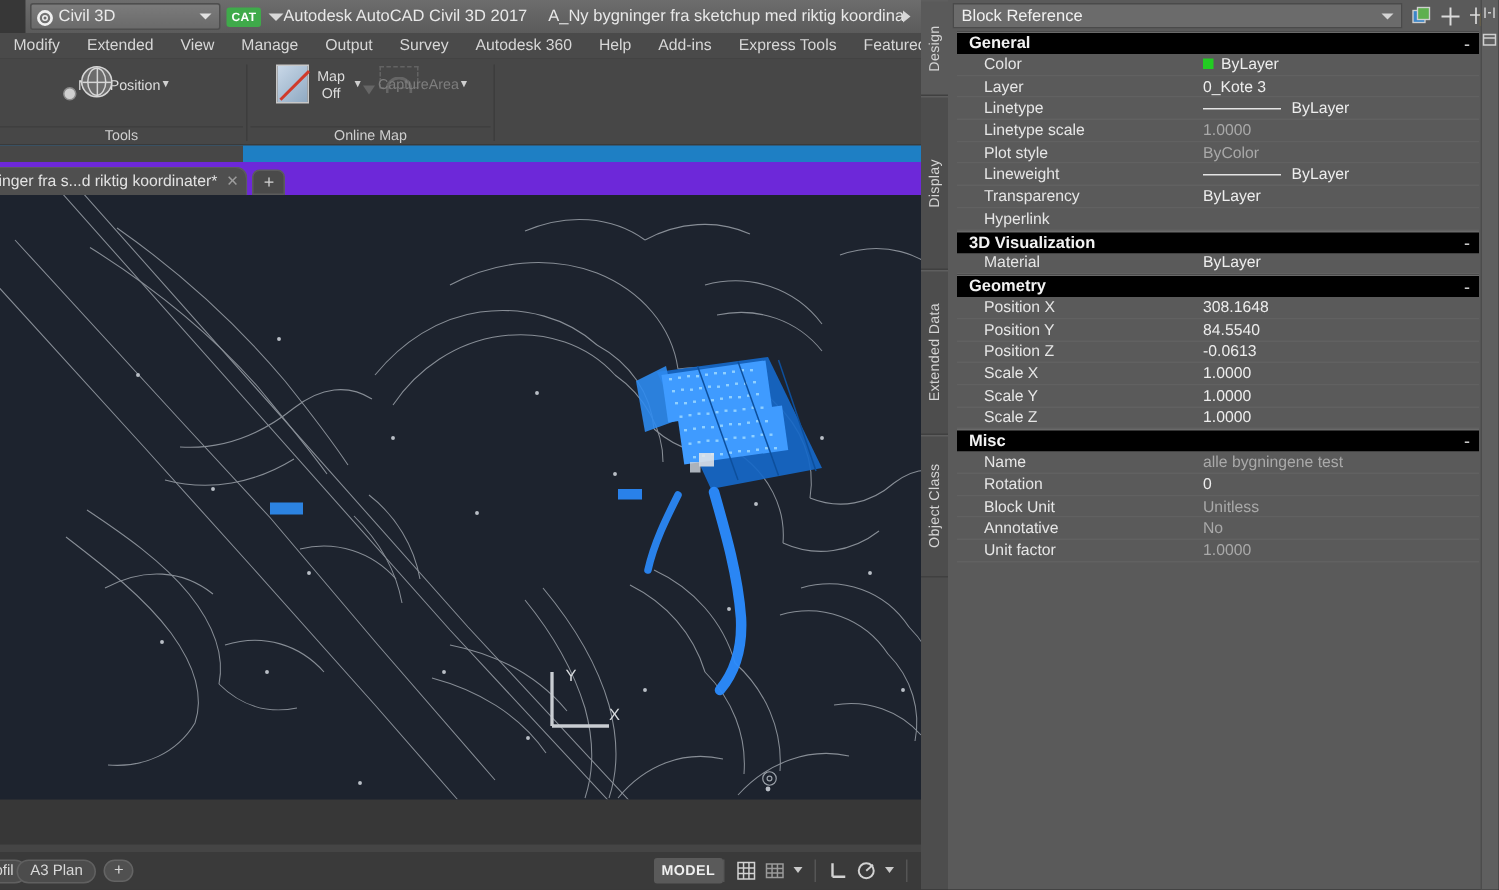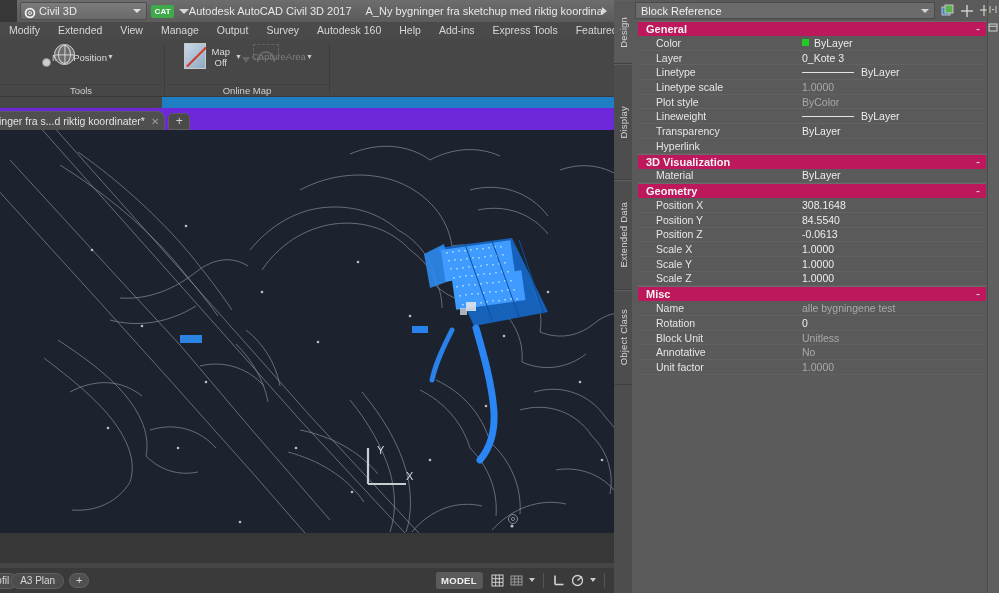--- a/index.html
+++ b/index.html
@@ -235,21 +235,21 @@
   .p-combo .txt { flex: 1 1 auto; font-size: 11px; color: #f0f0f0; padding-left: 3px; }
   .p-combo .cc {
     width: 0; height: 0; border-left: 4px solid transparent; border-right: 4px solid transparent;
     border-top: 4px solid #d5d5d5; margin-right: 3px;
   }
   .p-tools { display: flex; align-items: center; gap: 5px; padding: 0 3px 0 6px; }
   .ptool { width: 14px; height: 14px; position: relative; }
 
   .p-body { position: absolute; left: 6px; top: 21px; width: 348px; }
   .grp-head {
-    height: 15px; background: #be185d; border-top: 1px solid #6a6a6a;
+    height: 15px; background: #000000; border-top: 1px solid #6a6a6a;
     display: flex; align-items: center; justify-content: space-between;
     padding: 0 6px 0 8px;
   }
   .grp-head .gt { font-size: 11px; font-weight: bold; color: #f2f2f2; }
   .grp-head .gm { font-size: 12px; color: #d8d8d8; line-height: 10px; }
   .prow {
     height: 14.7px; display: flex; align-items: center;
     border-bottom: 1px solid #616161; background: #5a5a5a;
   }
   .prow .k {
@@ -303,21 +303,21 @@
       <div class="search-box">Typ</div>
     </div>
 
     <div class="ribbon-tabs">
       <span class="tab">Modify</span>
       <span class="tab">Extended</span>
       <span class="tab">View</span>
       <span class="tab">Manage</span>
       <span class="tab">Output</span>
       <span class="tab">Survey</span>
-      <span class="tab">Autodesk 160</span>
+      <span class="tab">Autodesk 360</span>
       <span class="tab">Help</span>
       <span class="tab">Add-ins</span>
       <span class="tab">Express Tools</span>
       <span class="tab">Featured Apps</span>
       <span class="tab">BIM 360</span>
       <span class="tab">Per</span>
     </div>
 
     <div class="ribbon-body">
 

